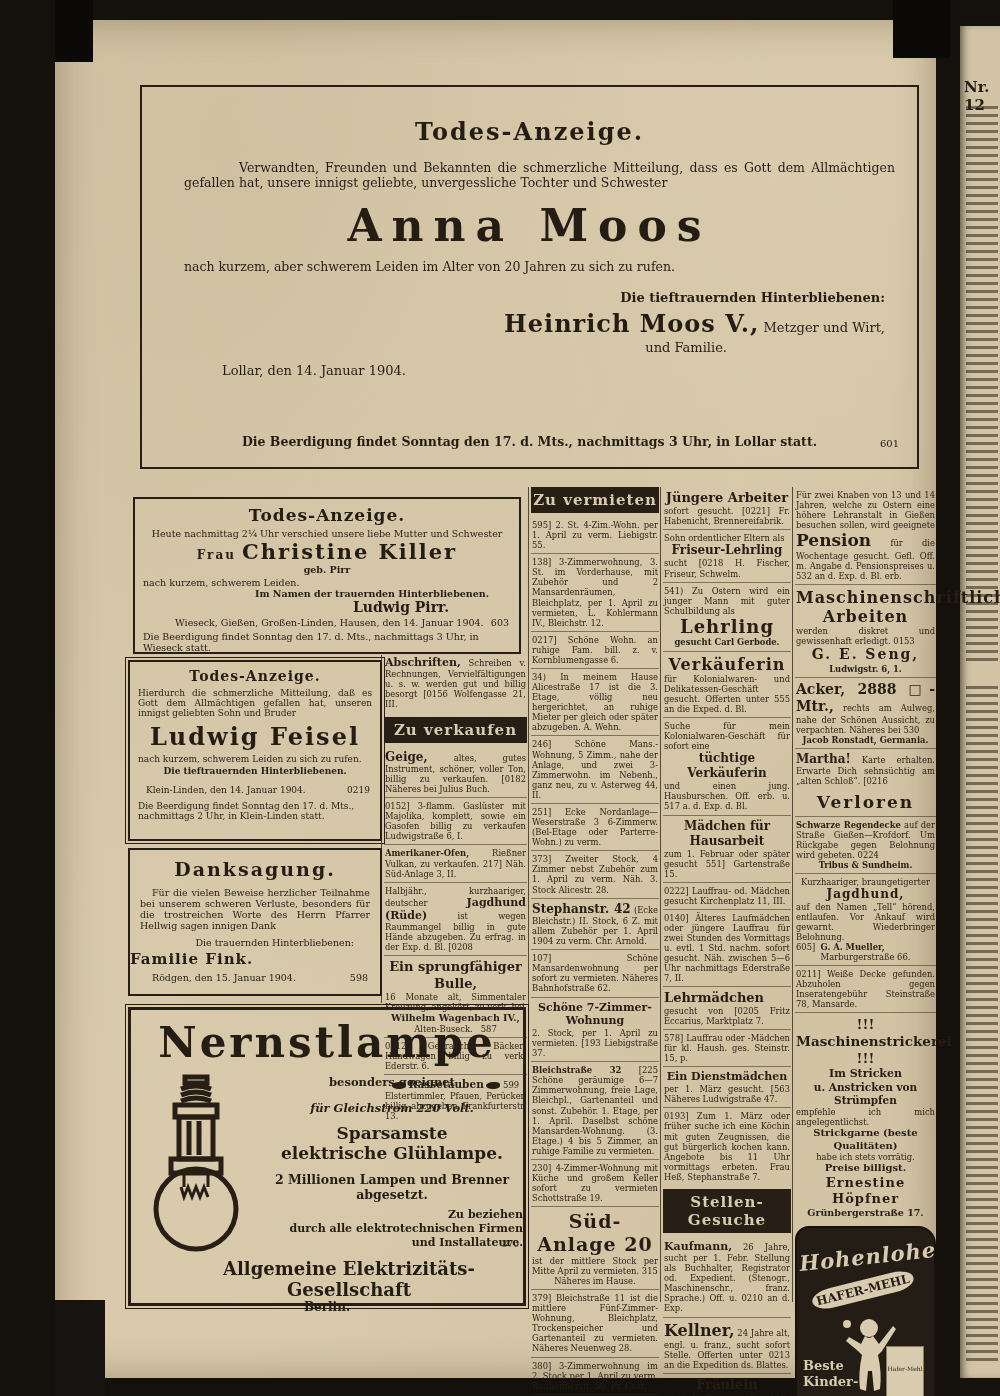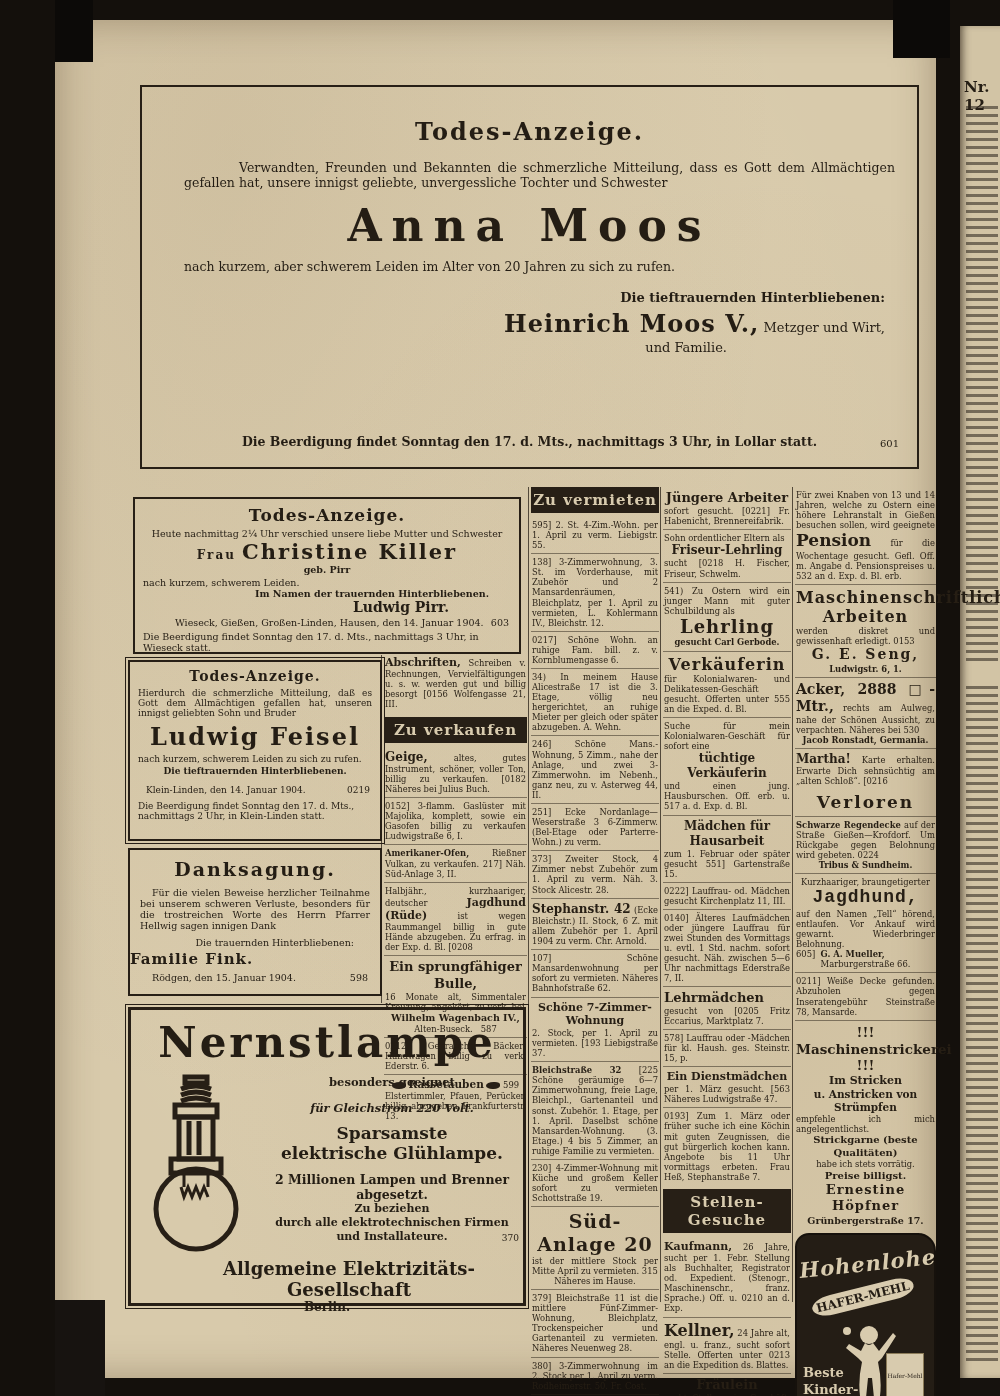--- a/index.html
+++ b/index.html
@@ -80,21 +80,21 @@
   #dank .pd .n{float:right;}
   
   #nernst{left:128px;top:1007px;width:392px;height:293px;border:3px solid #271f16;}
   #nernst .title{margin-top:8px;text-align:center;font-weight:bold;font-size:42px;letter-spacing:3px;}
   #nernst .row{display:flex;margin-top:2px;}
   #nernst .bulb{width:130px;flex:0 0 130px;display:flex;justify-content:center;}
   #nernst .txt{flex:1;text-align:center;font-size:11px;}
   #nernst .s1{font-weight:bold;font-size:11.5px;margin-top:6px;}
   #nernst .s2{font-weight:bold;font-size:17px;margin-top:8px;line-height:1.2;}
   #nernst .s3{font-weight:bold;font-size:12.5px;margin-top:8px;}
-  #nernst .s4{font-weight:bold;font-size:11px;margin-top:0;line-height:1.3;position:relative;}
+  #nernst .s4{font-weight:bold;font-size:11px;margin-top:6px;line-height:1.3;position:relative;text-align:right;}
   #nernst .n370{position:absolute;right:4px;bottom:0;font-weight:normal;font-size:9px;}
   #nernst .comp{text-align:center;font-weight:bold;font-size:18px;margin-top:4px;padding-left:44px;}
   #nernst .city{text-align:center;font-weight:bold;font-size:12px;}
   
   #col2{left:384px;top:653px;width:143px;}
   #col3{left:531px;top:487px;width:128px;}
   #col4{left:663px;top:487px;width:128px;}
   #col5{left:795px;top:487px;width:141px;}
   .inlinenum{font-weight:normal;}
   .pigeon{display:inline-block;width:14px;height:7px;background:#271f16;border-radius:60% 40% 50% 50%;vertical-align:middle;}
@@ -131,20 +131,21 @@
   </div>
 
   <div id="anna" class="box">
     <div class="title">Todes-Anzeige.</div>
     <div class="intro">Verwandten, Freunden und Bekannten die schmerzliche Mitteilung, dass es Gott dem Allmächtigen gefallen hat, unsere innigst geliebte, unvergessliche Tochter und Schwester</div>
     <div class="name">Anna Moos</div>
     <div class="after">nach kurzem, aber schwerem Leiden im Alter von 20 Jahren zu sich zu rufen.</div>
     <div class="mourn">Die tieftrauernden Hinterbliebenen:</div>
     <div class="sig"><b>Heinrich Moos V.,</b><span> Metzger und Wirt,</span></div>
     <div class="fam">und Familie.</div>
+    <div class="pd">Lollar, den 14. Januar 1904.</div>
     <div class="funeral">Die Beerdigung findet Sonntag den 17. d. Mts., nachmittags 3 Uhr, in Lollar statt.</div>
     <div class="num">601</div>
   </div>
 
   <div id="killer" class="box">
     <div class="title">Todes-Anzeige.</div>
     <div class="intro">Heute nachmittag 2¼ Uhr verschied unsere liebe Mutter und Schwester</div>
     <div class="name"><span style="font-size:12px;">Frau </span><span>Christine Killer</span></div>
     <div class="geb">geb. Pirr</div>
     <div class="leid">nach kurzem, schwerem Leiden.</div>
@@ -307,21 +308,21 @@
       <span>Karte erhalten. Erwarte Dich sehnsüchtig am „alten Schloß“.</span> <span>[0216</span>
     </div>
     <span class="chdr" style="background:transparent;color:#261e14;font-size:17px;letter-spacing:2px;padding:1px 0;margin:2px 0;">Verloren</span>
     <div class="ad first" style="border-top:1px solid rgba(39,31,22,.5);">
       <b class="lead">Schwarze Regendecke</b>
       <span>auf der Straße Gießen—Krofdorf. Um Rückgabe gegen Belohnung wird gebeten.</span> <span>0224</span>
       <span style="display:block;text-align:center;font-weight:bold;">Tribus &amp; Sundheim.</span>
     </div>
     <div class="ad">
       <span style="display:block;text-align:center;">Kurzhaariger, braungetigerter</span>
-      <span class="huge" style="font-size:18px;font-family:Liberation Mono, monospace;">Jagdhund,</span>
+      <span class="huge" style="font-size:12px;">Jagdhund,</span>
       <span>auf den Namen „Tell“ hörend, entlaufen. Vor Ankauf wird gewarnt. Wiederbringer Belohnung.</span>
       <span style="display:block;"><span>605]</span>&nbsp;&nbsp;<b>G. A. Mueller,</b></span>
       <span style="display:block;text-align:center;">Marburgerstraße 66.</span>
     </div>
     <div class="ad"><b class="lead inlinenum">0211]</b> <span>Weiße Decke gefunden. Abzuholen gegen Inseratengebühr Steinstraße 78, Mansarde.</span></div>
     <div class="ad">
       <span class="bigline" style="font-size:13.5px;">!!! Maschinenstrickerei !!!</span>
       <span class="bigline" style="font-size:11px;">Im Stricken</span>
       <span class="bigline" style="font-size:10.5px;">u. Anstricken von Strümpfen</span>
       <span>empfehle ich mich angelegentlichst.</span>

